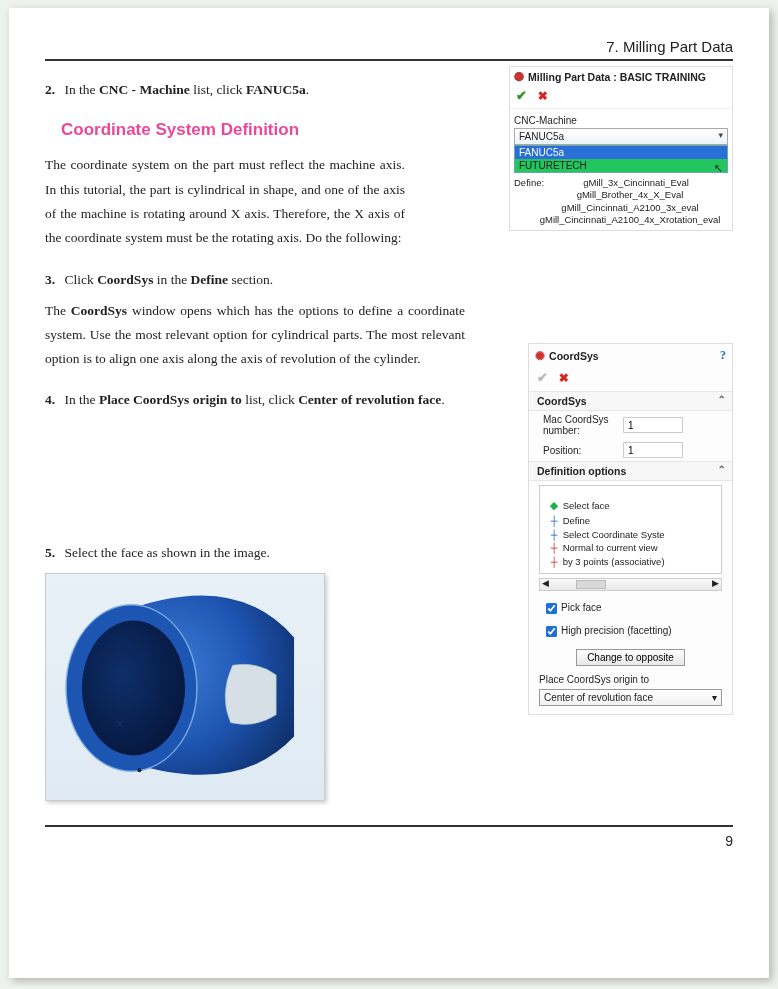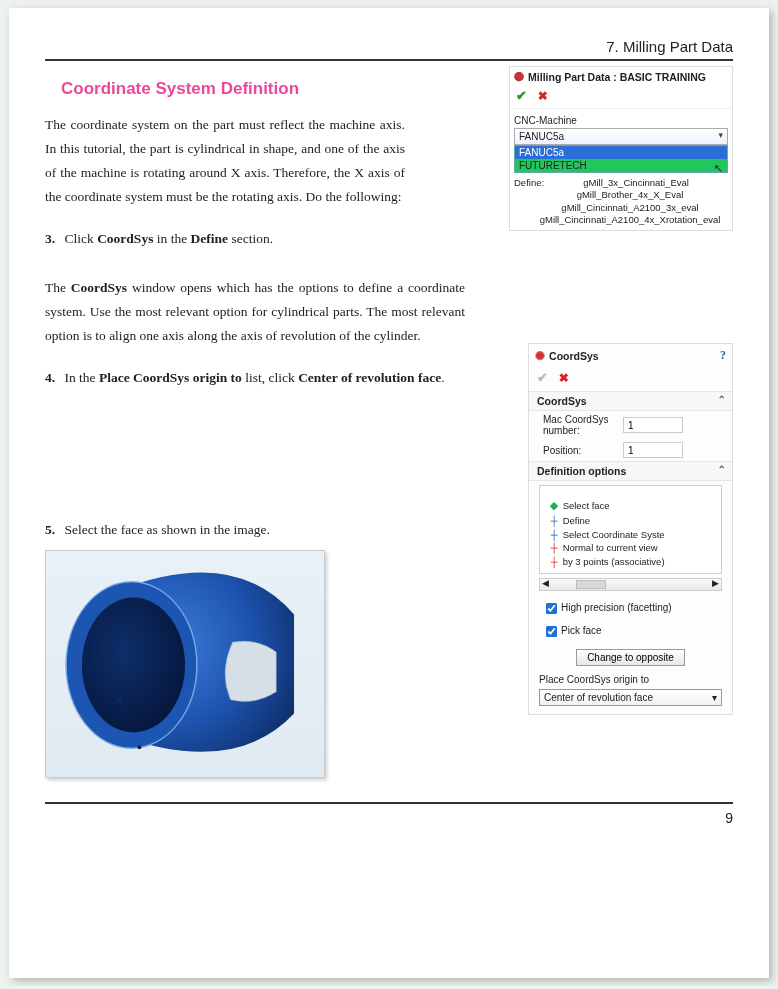--- a/index.html
+++ b/index.html
@@ -139,30 +139,34 @@
 </style>
 </head>
 <body>
 
 <div class="page">
   <div class="header-title">7. Milling Part Data</div>
   <hr class="rule">
 
   <div class="content">
 
+    <p class="step-line">
+      <span class="num">2.</span>
+      <span>In the </span><strong>CNC - Machine</strong><span> list, click </span><strong>FANUC5a</strong><span>.</span>
+    </p>
 
     <h3 class="sub">Coordinate System Definition</h3>
     <p class="para left-narrow">The coordinate system on the part must reflect the machine axis. In this tutorial, the part is cylindrical in shape, and one of the axis of the machine is rotating around X axis. Therefore, the X axis of the coordinate system must be the rotating axis. Do the following:</p>
 
     <p class="step-line" style="margin-top:18px">
       <span class="num">3.</span>
       <span>Click </span><strong>CoordSys</strong><span> in the </span><strong>Define</strong><span> section.</span>
     </p>
 
-    <p class="para left-mid" style="margin-top:25px">
+    <p class="para left-mid" style="margin-top:7px">
       <span>The </span><strong>CoordSys</strong><span> window opens which has the options to define a coordinate system. Use the most relevant option for cylindrical parts. The most relevant option is to align one axis along the axis of revolution of the cylinder.</span>
     </p>
 
     <p class="step-line left-mid" style="margin-top:18px">
       <span class="num">4.</span>
       <span>In the </span><strong>Place CoordSys origin to</strong><span> list, click </span><strong>Center of revolution face</strong><span>.</span>
     </p>
 
     <p class="step-line" style="margin-top:130px">
       <span class="num">5.</span>
@@ -247,22 +251,22 @@
     <div class="tree">
       <div class="node"><span class="ico diamond">◆</span> <span>Select face</span></div>
       <div class="node"><span class="ico bluei">┼</span> <span>Define</span></div>
       <div class="node"><span class="ico bluei">┼</span> <span>Select Coordinate Syste</span></div>
       <div class="node"><span class="ico redi">┼</span> <span>Normal to current view</span></div>
       <div class="node"><span class="ico redi">┼</span> <span>by 3 points (associative)</span></div>
     </div>
     <div class="scroll">
         <div class="thumb"></div>
       </div>
+    <div class="cbrow"><input type="checkbox" checked="" style=""><span>Pick face</span></div>
     <div class="cbrow"><input type="checkbox" checked="" style=""><span>High precision (facetting)</span></div>
-    <div class="cbrow"><input type="checkbox" checked="" style=""><span>Pick face</span></div>
     <button class="btn">Change to opposite</button>
     <div class="plabel">Place CoordSys origin to</div>
     <div class="sel">Center of revolution face</div>
   </div>
 
   <hr class="ruleb">
   <div class="page-num">9</div>
 </div>
 
 </body></html>

